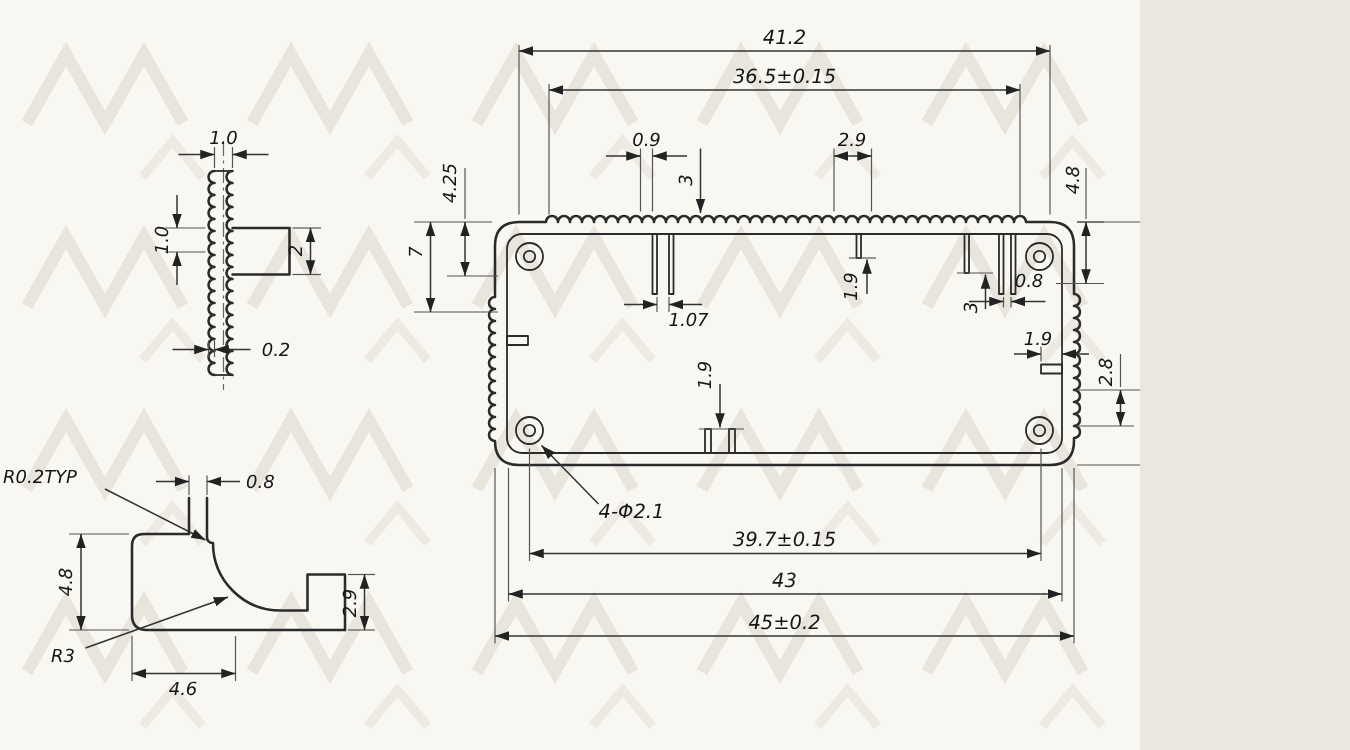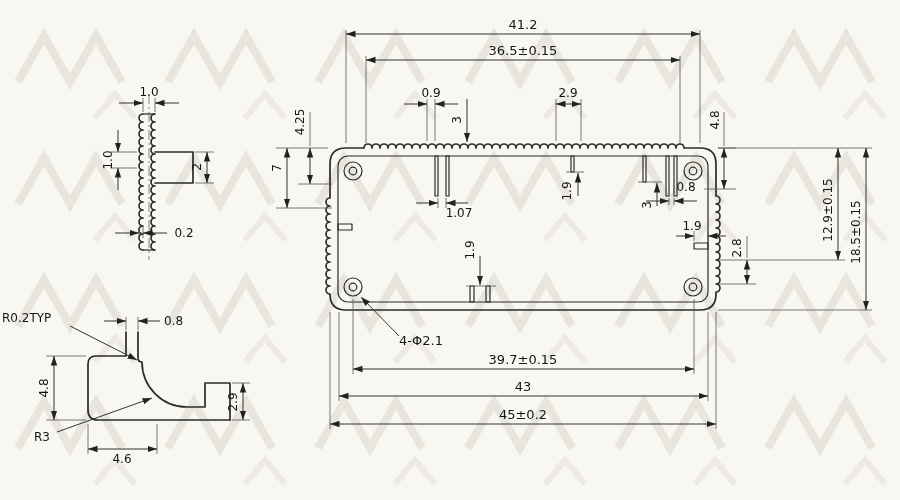--- a/index.html
+++ b/index.html
@@ -1,16 +1,16 @@
 <!DOCTYPE html>
 <html><head>
 <meta charset="utf-8">
 <style>
   html,body{margin:0;padding:0;background:#e9e7e0;}
-  #sheet{width:900px;height:500px;position:relative;background:#f8f7f2;overflow:hidden;}
+  #sheet{width:760px;height:500px;position:relative;background:#f8f7f2;overflow:hidden;font-style:italic;}
   svg{display:block;}
   .geo{fill:none;stroke:#2b2b2b;stroke-width:1.7;stroke-linejoin:round;stroke-linecap:round;}
   .geo2{fill:none;stroke:#2b2b2b;stroke-width:1.2;stroke-linejoin:round;}
   .dim{stroke:#333;stroke-width:1;fill:none;}
   .ext{stroke:#555;stroke-width:0.8;fill:none;}
   .cl{stroke:#666;stroke-width:0.8;fill:none;stroke-dasharray:10 3 2 3;}
   text{font-family:"DejaVu Sans","Liberation Sans",sans-serif;font-size:13px;fill:#151515;}
   text.small{font-size:12px;}
 </style>
 </head>

